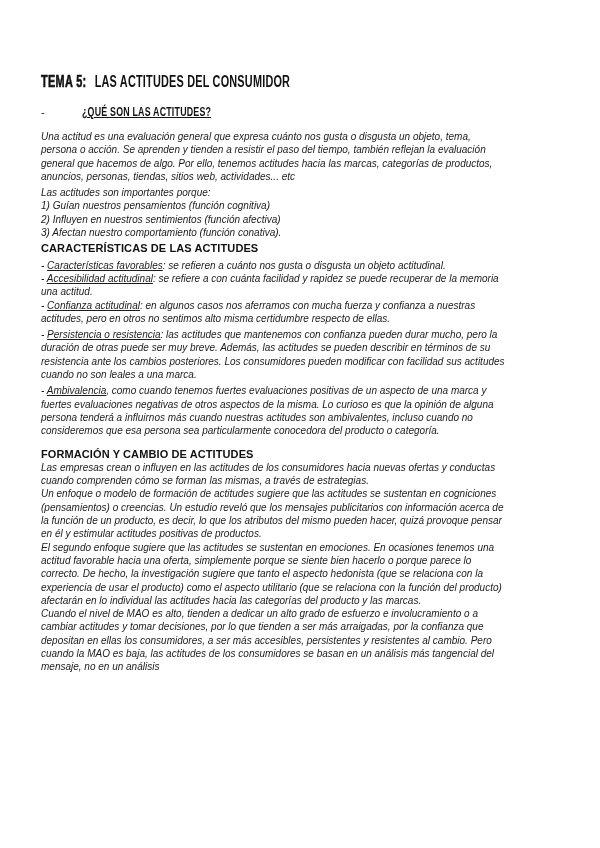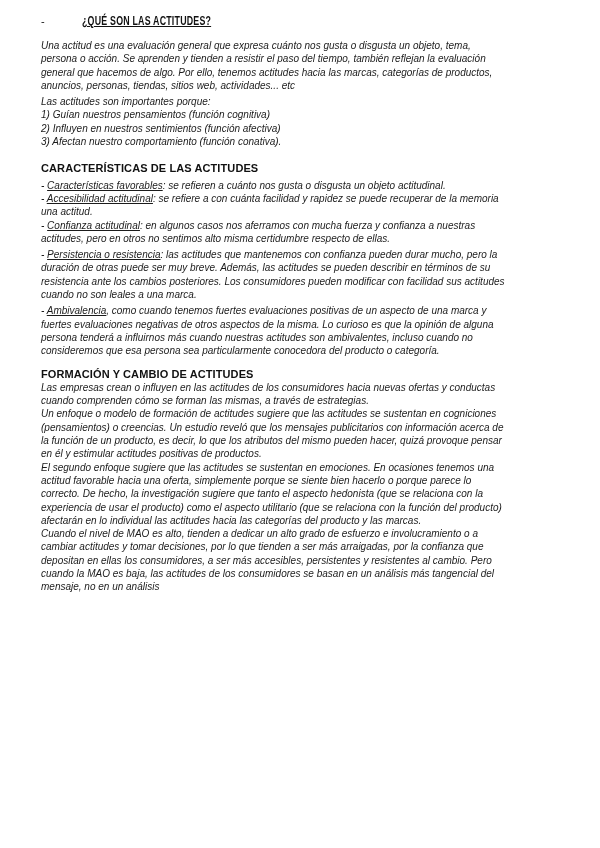--- a/index.html
+++ b/index.html
@@ -58,35 +58,36 @@
     line-height: 13.3px;
     white-space: pre-line;
     color: #1b1b1b;
     font-style: italic;
   }
   .mt-first { margin-top: 10px; }
   .mt-xs { margin-top: 3px; }
   .mt-sm { margin-top: 0; }
   .mt-md { margin-top: 7px; }
   h3.section-heading {
-    margin: 14px 0 0 0;
+    margin: 3px 0 0 0;
     font-size: 11px;
     line-height: 13.3px;
     font-weight: 700;
     color: #111;
     letter-spacing: 0.1px;
   }
   h3.mt-lg { margin-top: 10px; }
   .term { text-decoration: underline; }
 </style>
 </head>
 <body>
 
 <div class="page">
 
+  <h1 class="doc-title"><span class="condensed"><span class="title-prefix">TEMA 5:</span><span class="title-main">LAS ACTITUDES DEL CONSUMIDOR</span></span></h1>
 
   <div class="h2-row">
     <span class="h2-dash">-</span>
     <span class="h2-text condensed">¿QUÉ SON LAS ACTITUDES?</span>
   </div>
 
   <p class="body mt-first">Una actitud es una evaluación general que expresa cuánto nos gusta o disgusta un objeto, tema,
 persona o acción. Se aprenden y tienden a resistir el paso del tiempo, también reflejan la evaluación
 general que hacemos de algo. Por ello, tenemos actitudes hacia las marcas, categorías de productos,
 anuncios, personas, tiendas, sitios web, actividades... etc</p>

